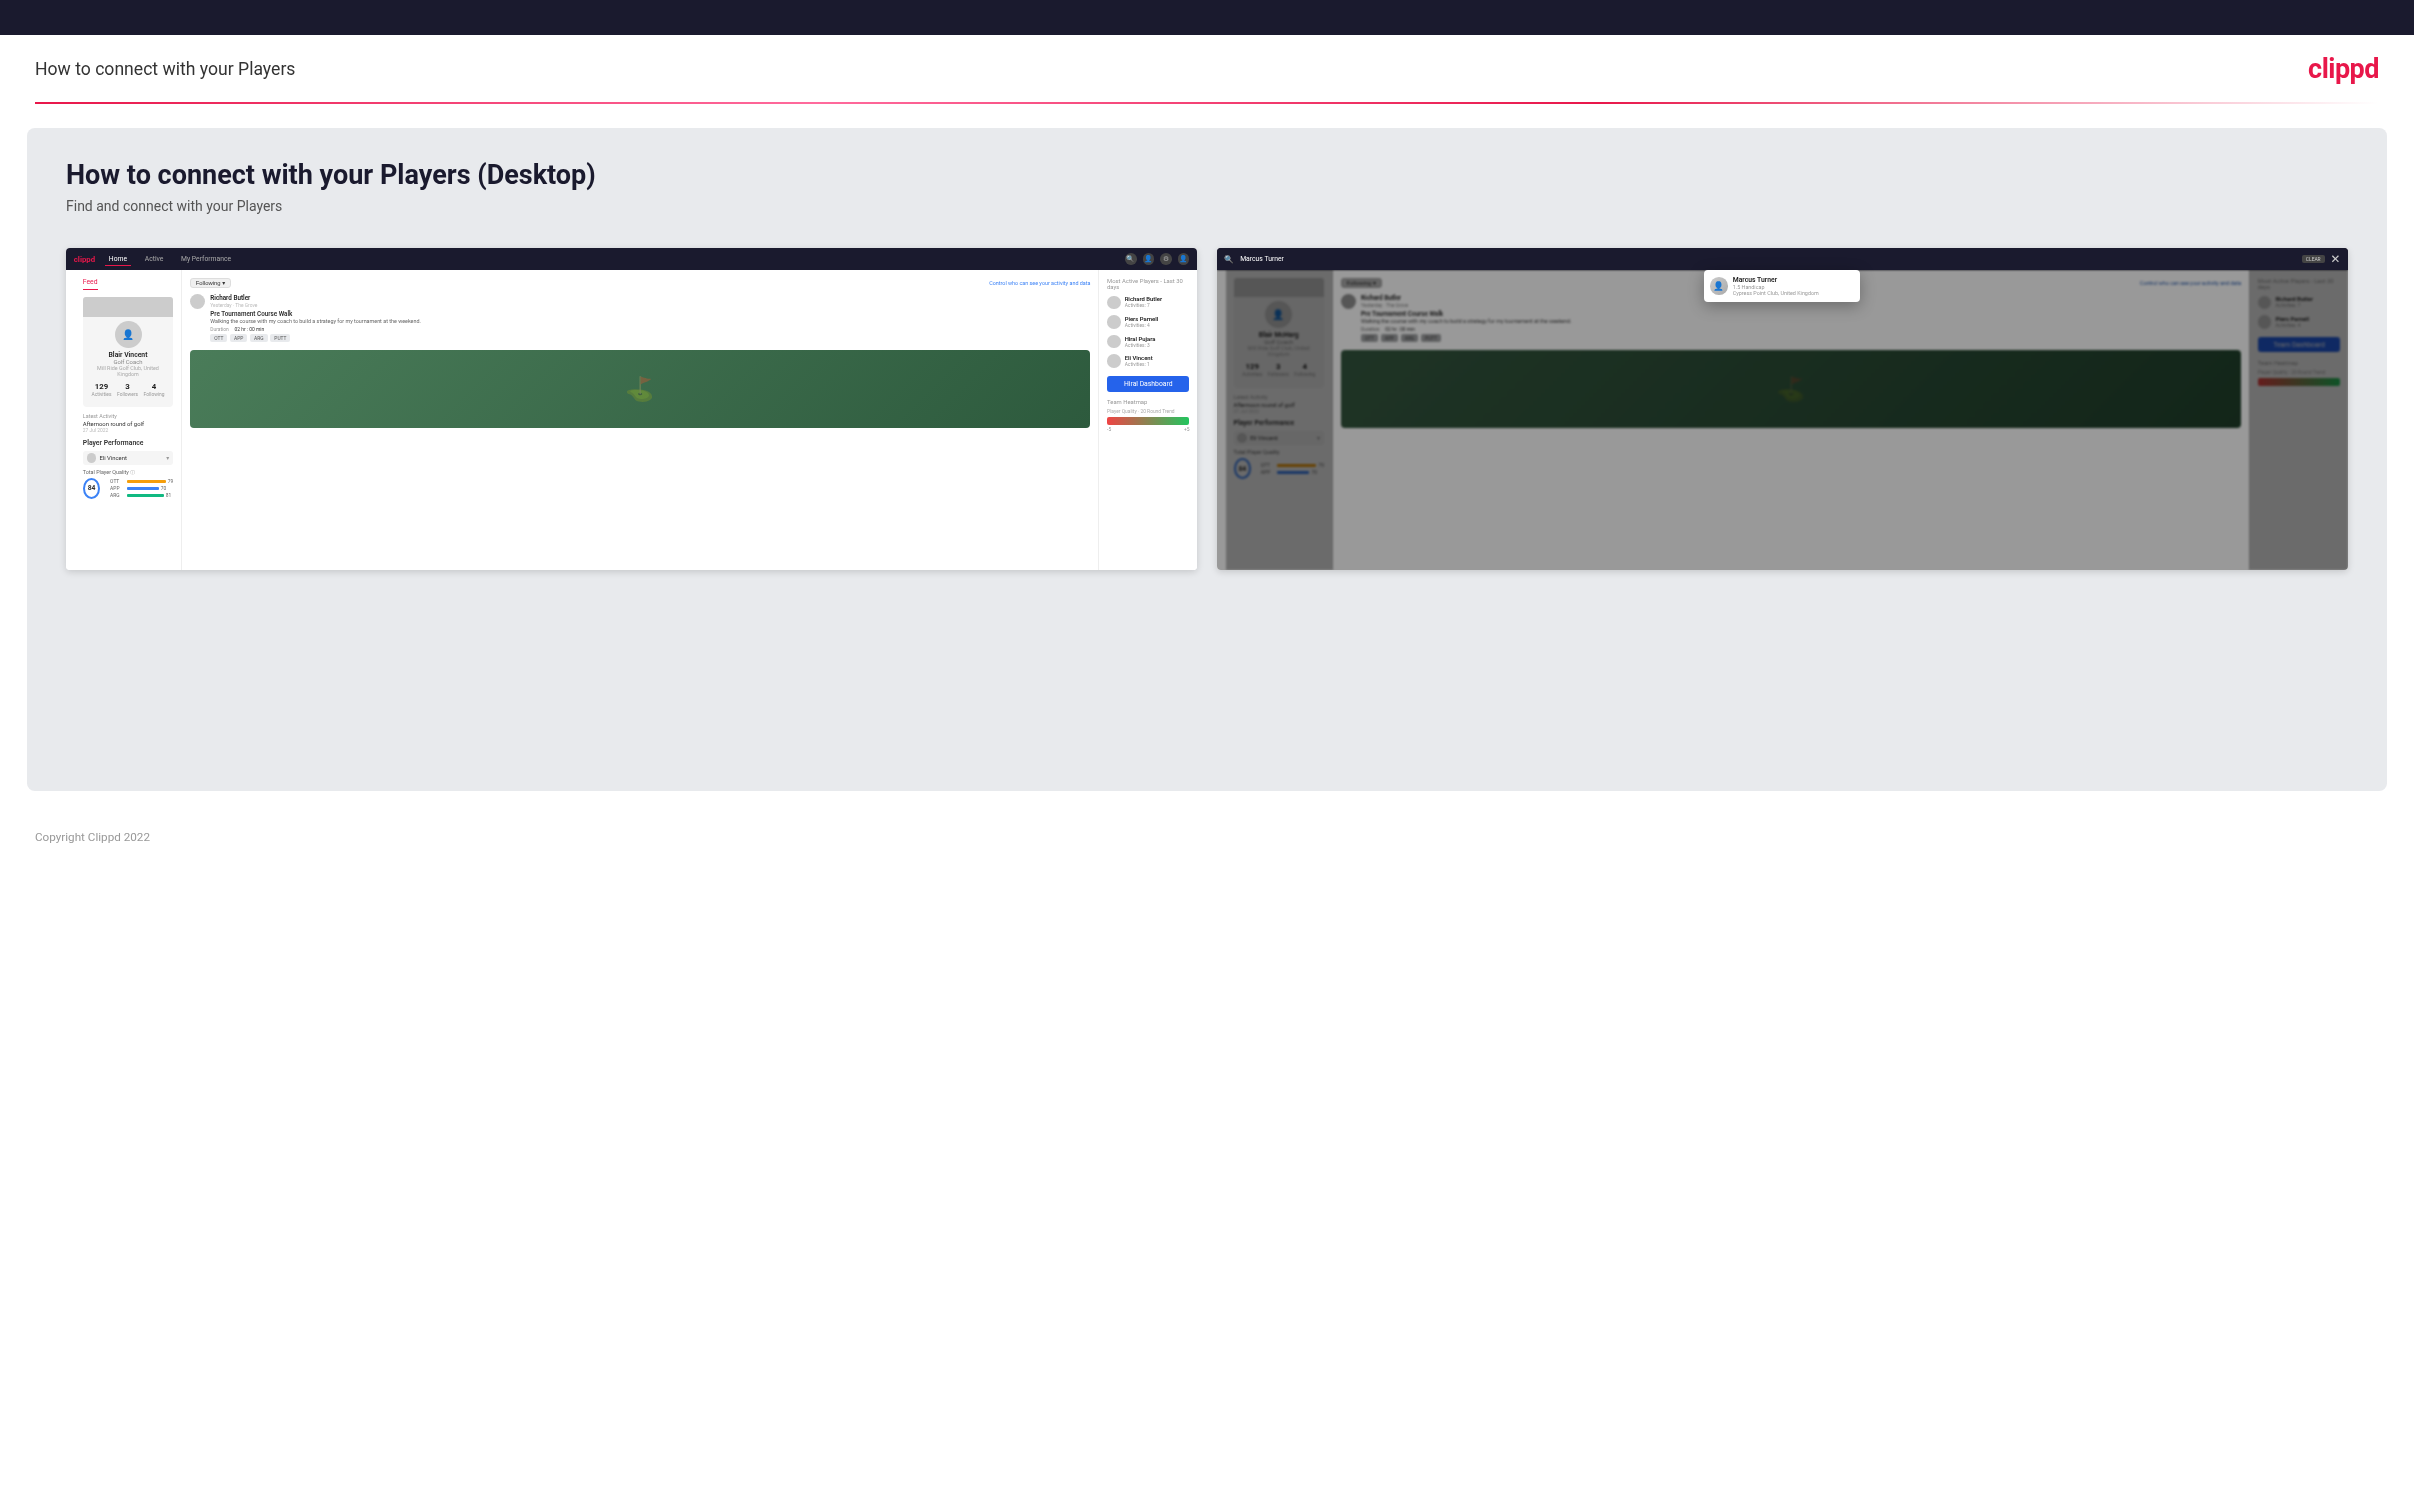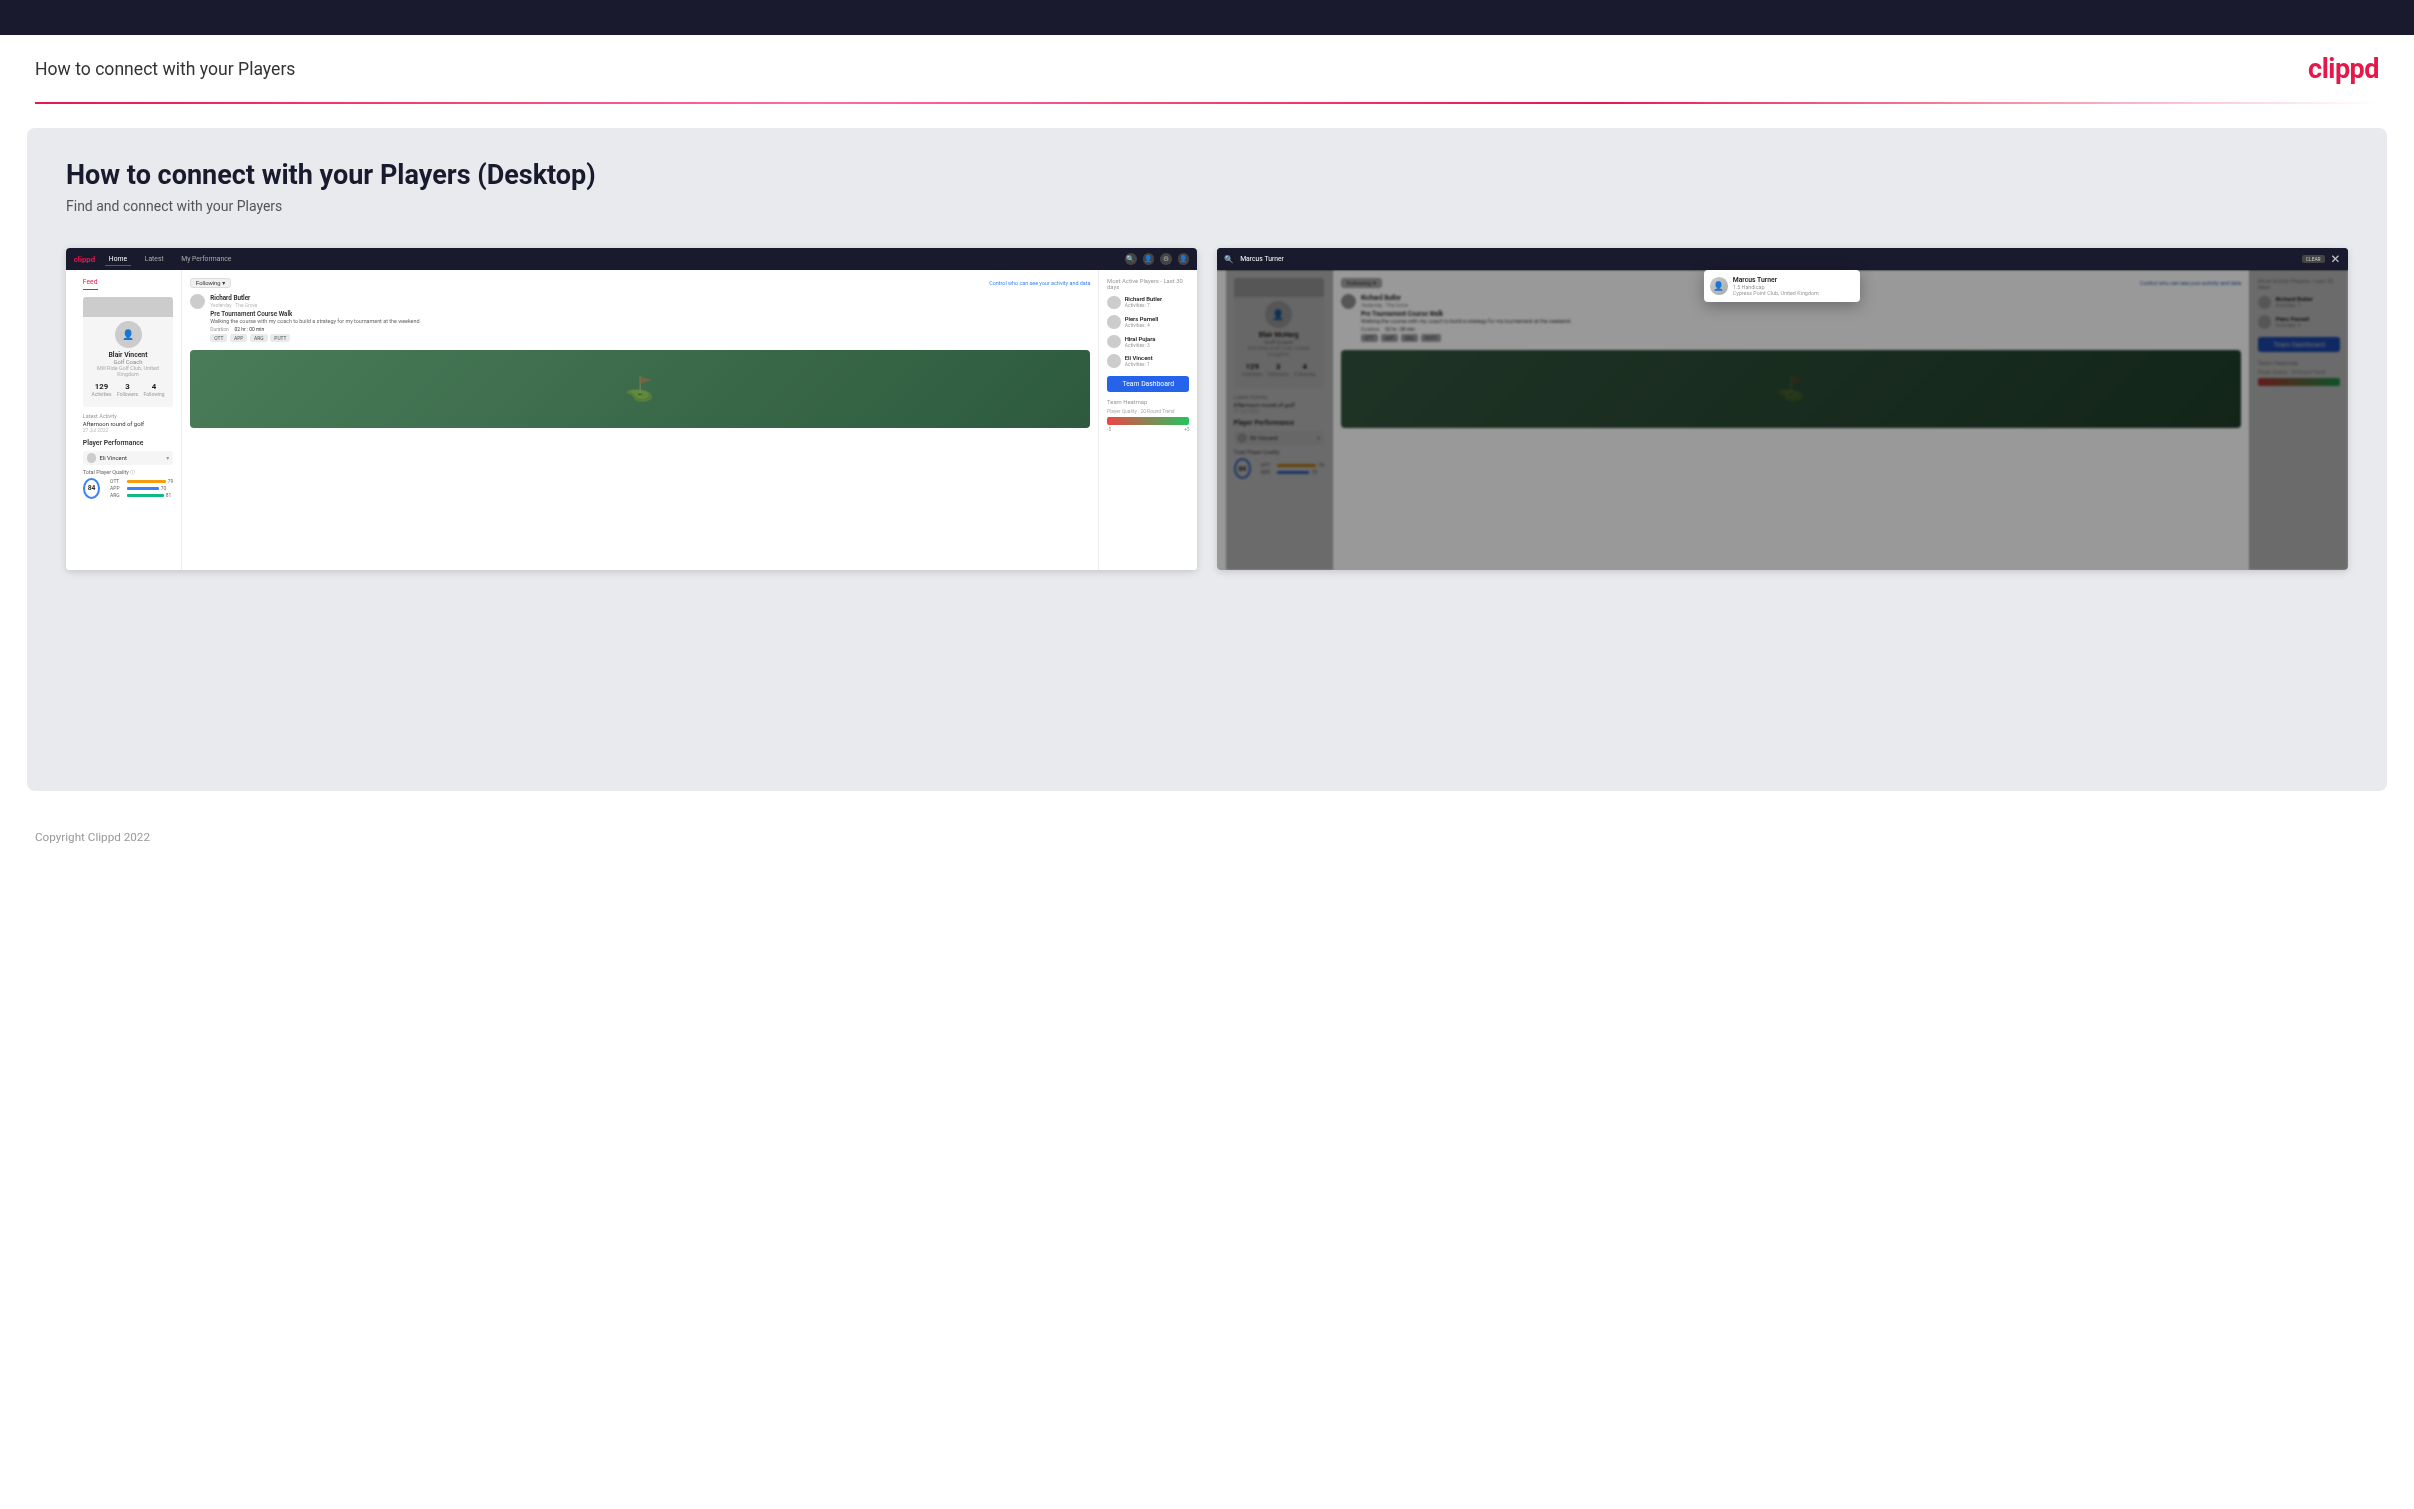--- a/index.html
+++ b/index.html
@@ -534,21 +534,21 @@
   <div class="main-subtitle">Find and connect with your Players</div>
 
   <div class="panels-row">
 
     <div class="panel">
       <div class="app-ui">
 
         <div class="app-nav">
           <span class="app-logo-small">clippd</span>
           <span class="app-nav-item active">Home</span>
-          <span class="app-nav-item">Latest</span>
+          <span class="app-nav-item">Active</span>
           <span class="app-nav-item">My Performance</span>
           <div class="app-nav-icons">
             <div class="app-nav-icon">🔍</div>
             <div class="app-nav-icon">👤</div>
             <div class="app-nav-icon">⚙</div>
             <div class="app-nav-icon">👤</div>
           </div>
         </div>
 
         <div class="app-body">
@@ -676,21 +676,21 @@
               </div>
             </div>
             <div class="active-player">
               <div class="active-player-avatar"></div>
               <div>
                 <div class="active-player-name">Eli Vincent</div>
                 <div class="active-player-acts">Activities: 1</div>
               </div>
             </div>
 
-            <div class="team-dashboard-btn">Team Dashboard</div>
+            <div class="team-dashboard-btn">Hiral Dashboard</div>
 
             <div class="team-heatmap-title">Team Heatmap</div>
             <div style="font-size:4.9px;color:#aaa;margin-bottom:2.9px;">Player Quality · 20 Round Trend</div>
             <div class="heatmap-bar"></div>
             <div class="heatmap-labels">
               <span>-5</span>
               <span>+5</span>
             </div>
           </div>
         </div>

